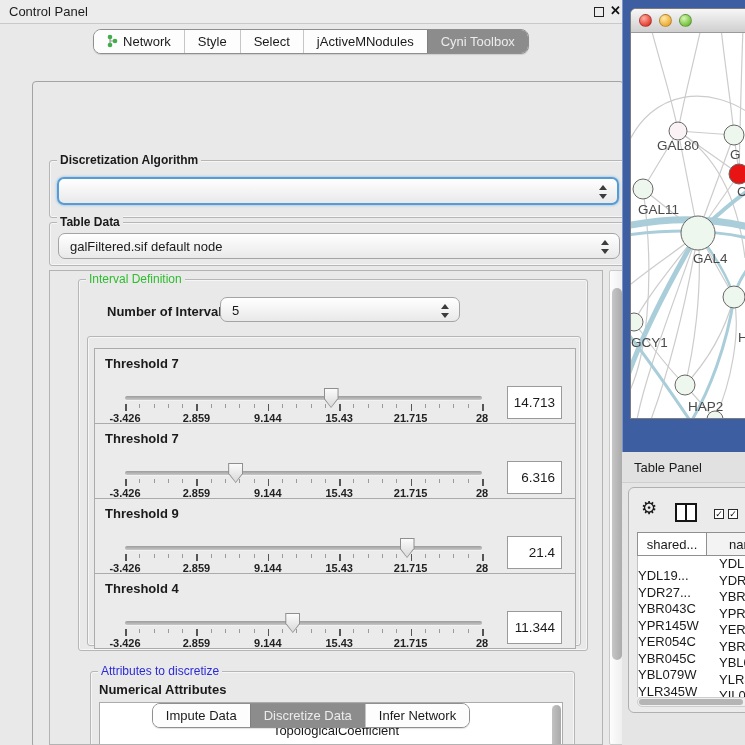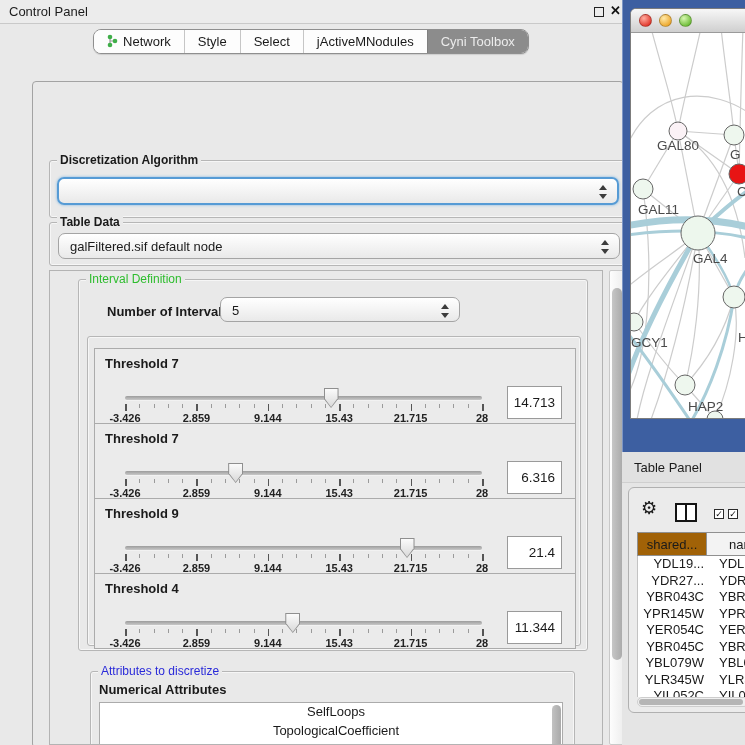--- a/index.html
+++ b/index.html
@@ -96,26 +96,26 @@
   #tp-panel { position:absolute; left:628px; top:487px; width:130px; height:226px; background:#ebebeb; border:1px solid #b0b0b0; border-radius:6px; }
   #gear { position:absolute; left:12px; top:9px; font-size:18px; color:#1b1b1b; }
   #colico { position:absolute; left:46px; top:15px; width:22px; height:19px; border:2px solid #141414; background:#fff; }
   #colico:before { content:""; position:absolute; left:8px; top:0; width:2px; height:15px; background:#141414; }
   .cb { position:absolute; top:21px; width:10px; height:10px; border:1.4px solid #2a2a2a; background:#fff; font-size:9px; line-height:8px; text-align:center; color:#111; }
   #cb1 { left:85px; } #cb2 { left:99px; }
 
   #tp-table { position:absolute; left:8px; top:44px; width:160px; }
   .hdr { display:flex; height:24px; border:1px solid #909090; }
   .hcell { font-size:13px; padding-top:4px; border-right:1px solid #909090; }
-  .hcell.c1 { width:69px; background:#a16207; text-align:center; }
+  .hcell.c1 { width:69px; background:#ffffff; text-align:center; }
   .hcell.c2 { width:88px; background:#f3f3f3; padding-left:22px; }
   #tp-rows { height:141px; overflow:hidden; background:#fff; border-left:1px solid #c3c3c3; }
   .trow { display:flex; height:16.5px; }
   .tcell { font-size:13px; line-height:16px; white-space:nowrap; }
-  .tcell.c1 { width:69px; text-align:right; padding-right:3px; }
+  .tcell.c1 { width:69px; padding-right:3px;margin-top:12px; }
   .tcell.c2 { width:88px; padding-left:12px; }
   #hscroll { position:absolute; left:8px; top:209px; width:112px; height:10px; background:#f0f0f0; border:1px solid #cdcdcd; border-radius:5px; }
   #hscroll .thumb { position:absolute; left:1px; top:1px; width:104px; height:6px; background:#b5b5b5; border-radius:4px; }
 
   svg text { font-family:"Liberation Sans", sans-serif; }
 </style>
 </head>
 <body>
 
 <div id="root">
@@ -375,20 +375,33 @@
 
     </div>
 
     <div id="vscroll">
         <div class="thumb"></div>
       </div>
 
     <div id="apply-btn">Apply</div>
   </div>
 
+  <div class="tabrow" id="bottom-tabs">
+      <div class="tabstrip">
+        <div class="tab">
+          <span>Impute Data</span>
+        </div>
+        <div class="tab sel">
+          <span>Discretize Data</span>
+        </div>
+        <div class="tab">
+          <span>Infer Network</span>
+        </div>
+      </div>
+    </div>
 
   <div id="blue"></div>
   <div id="netwin">
     <div id="net-titlebar">
       <span class="light" id="light-red"></span>
       <span class="light" id="light-yellow"></span>
       <span class="light" id="light-green"></span>
     </div>
     <div id="net-canvas">
       <svg id="net-svg" width="128" height="387" viewBox="0 0 128 387">

